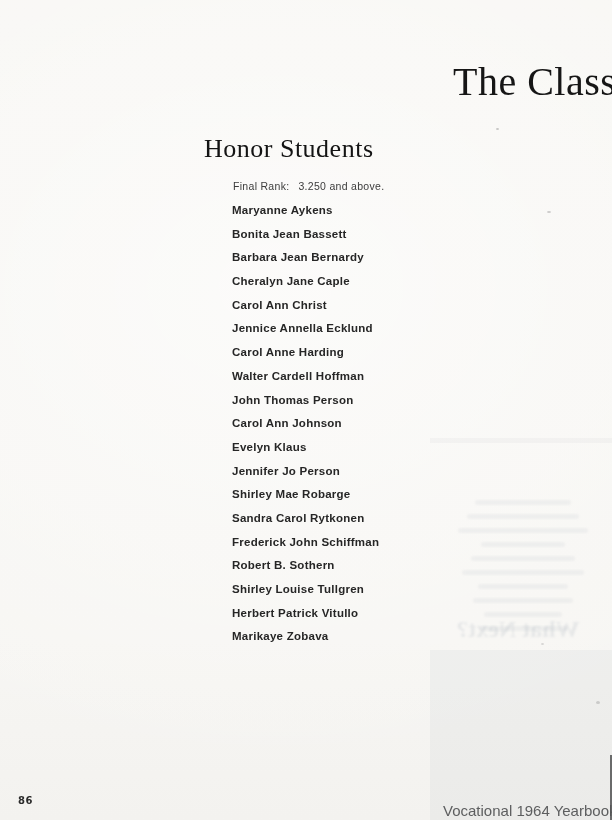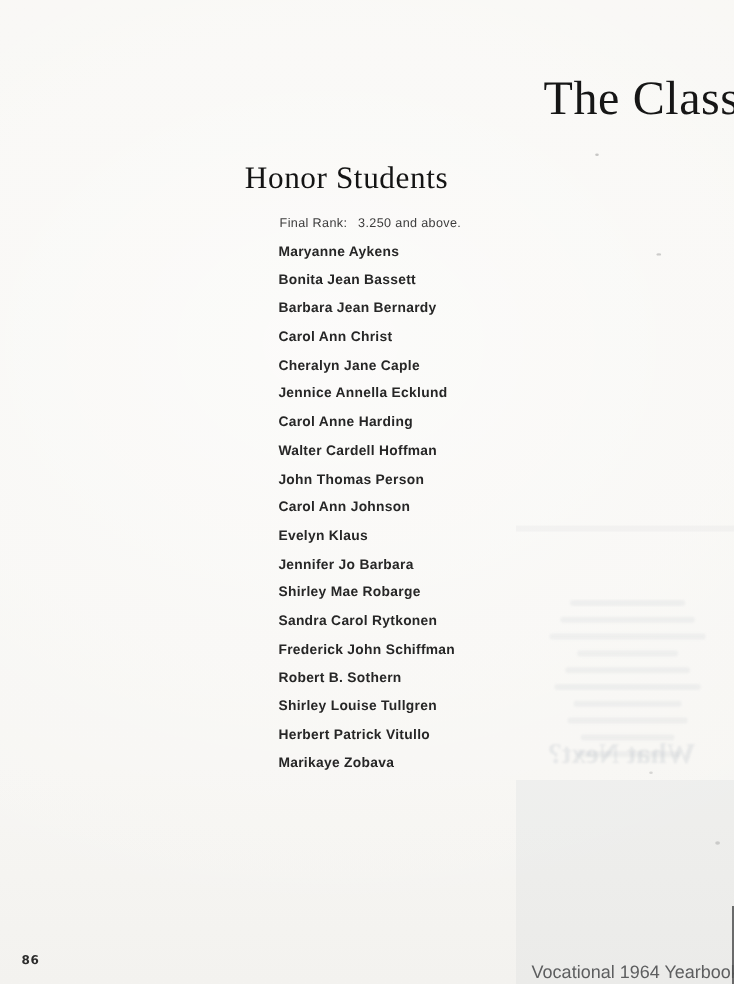--- a/index.html
+++ b/index.html
@@ -155,29 +155,29 @@
   <div class="section-title">Honor Students</div>
 
   <div class="final-rank">
     <span>Final Rank:</span><span class="gap"></span><span>3.250 and above.</span>
   </div>
 
   <div class="student-list">
       <div class="student">Maryanne Aykens</div>
       <div class="student">Bonita Jean Bassett</div>
       <div class="student">Barbara Jean Bernardy</div>
+      <div class="student">Cheralyn Jane Caple</div>
       <div class="student">Carol Ann Christ</div>
-      <div class="student">Cheralyn Jane Caple</div>
       <div class="student">Jennice Annella Ecklund</div>
       <div class="student">Carol Anne Harding</div>
       <div class="student">Walter Cardell Hoffman</div>
       <div class="student">John Thomas Person</div>
       <div class="student">Carol Ann Johnson</div>
       <div class="student">Evelyn Klaus</div>
-      <div class="student">Jennifer Jo Barbara</div>
+      <div class="student">Jennifer Jo Person</div>
       <div class="student">Shirley Mae Robarge</div>
       <div class="student">Sandra Carol Rytkonen</div>
       <div class="student">Frederick John Schiffman</div>
       <div class="student">Robert B. Sothern</div>
       <div class="student">Shirley Louise Tullgren</div>
       <div class="student">Herbert Patrick Vitullo</div>
       <div class="student">Marikaye Zobava</div>
     </div>
 
   <div class="page-number">86</div>

